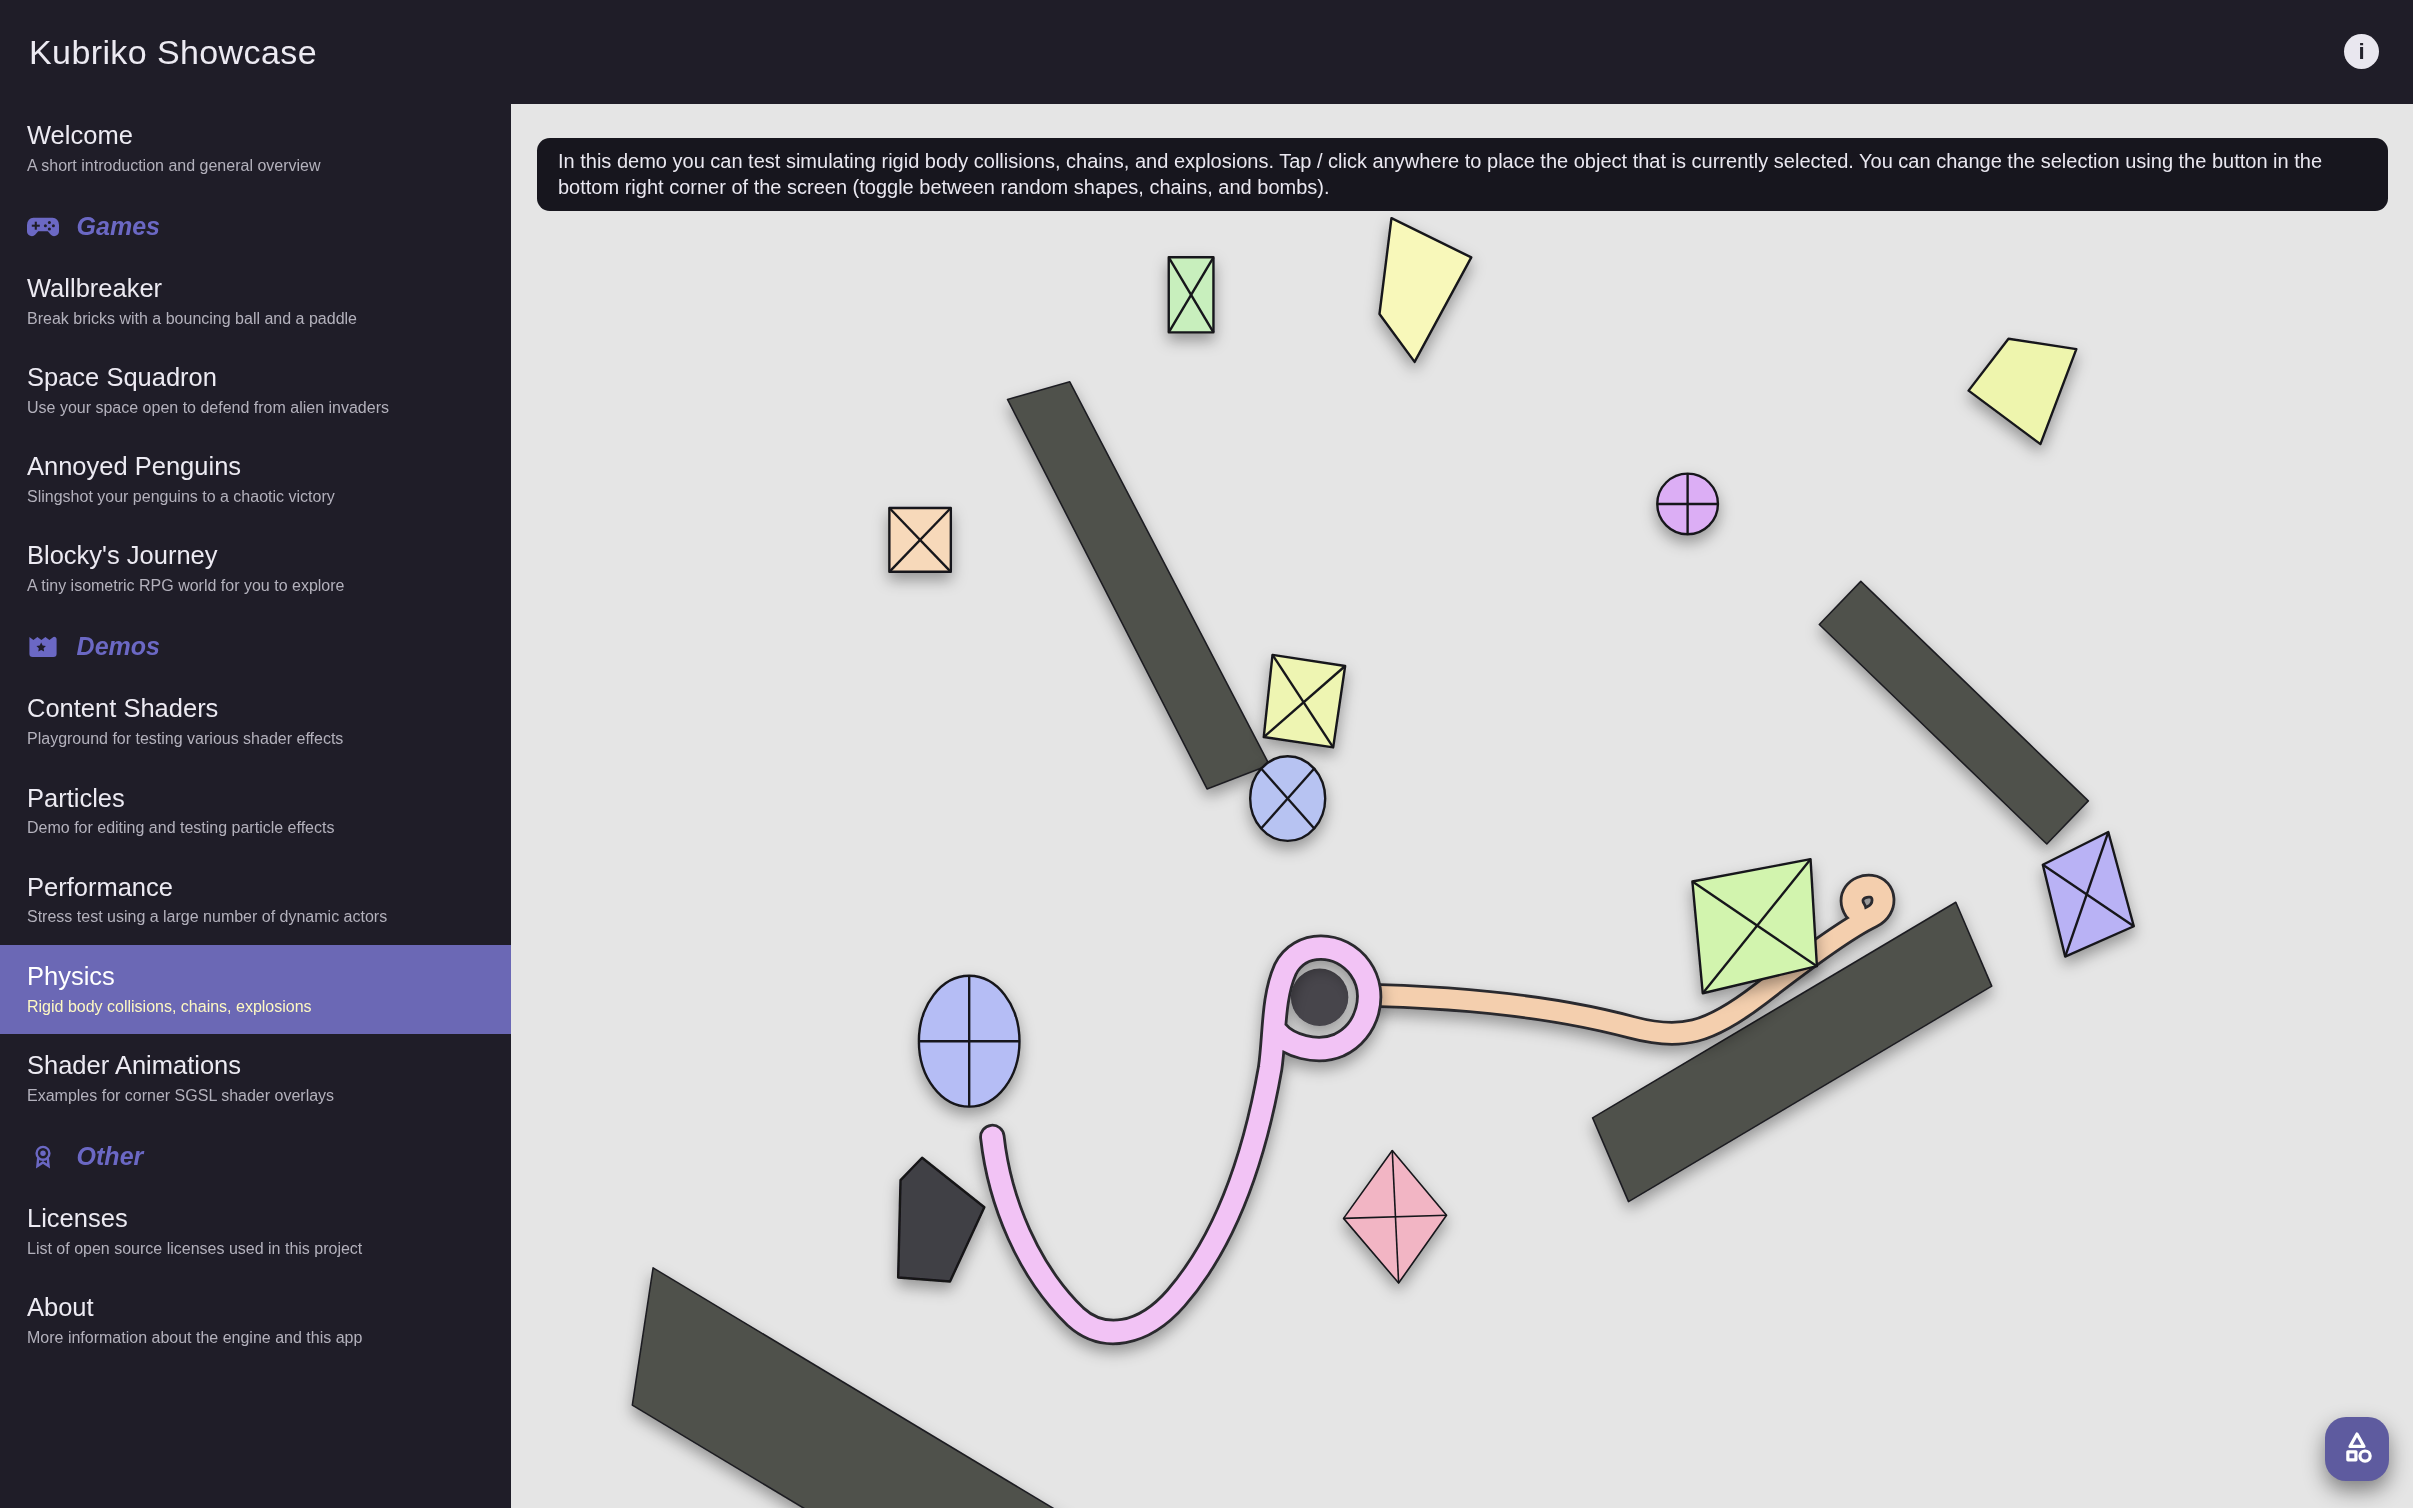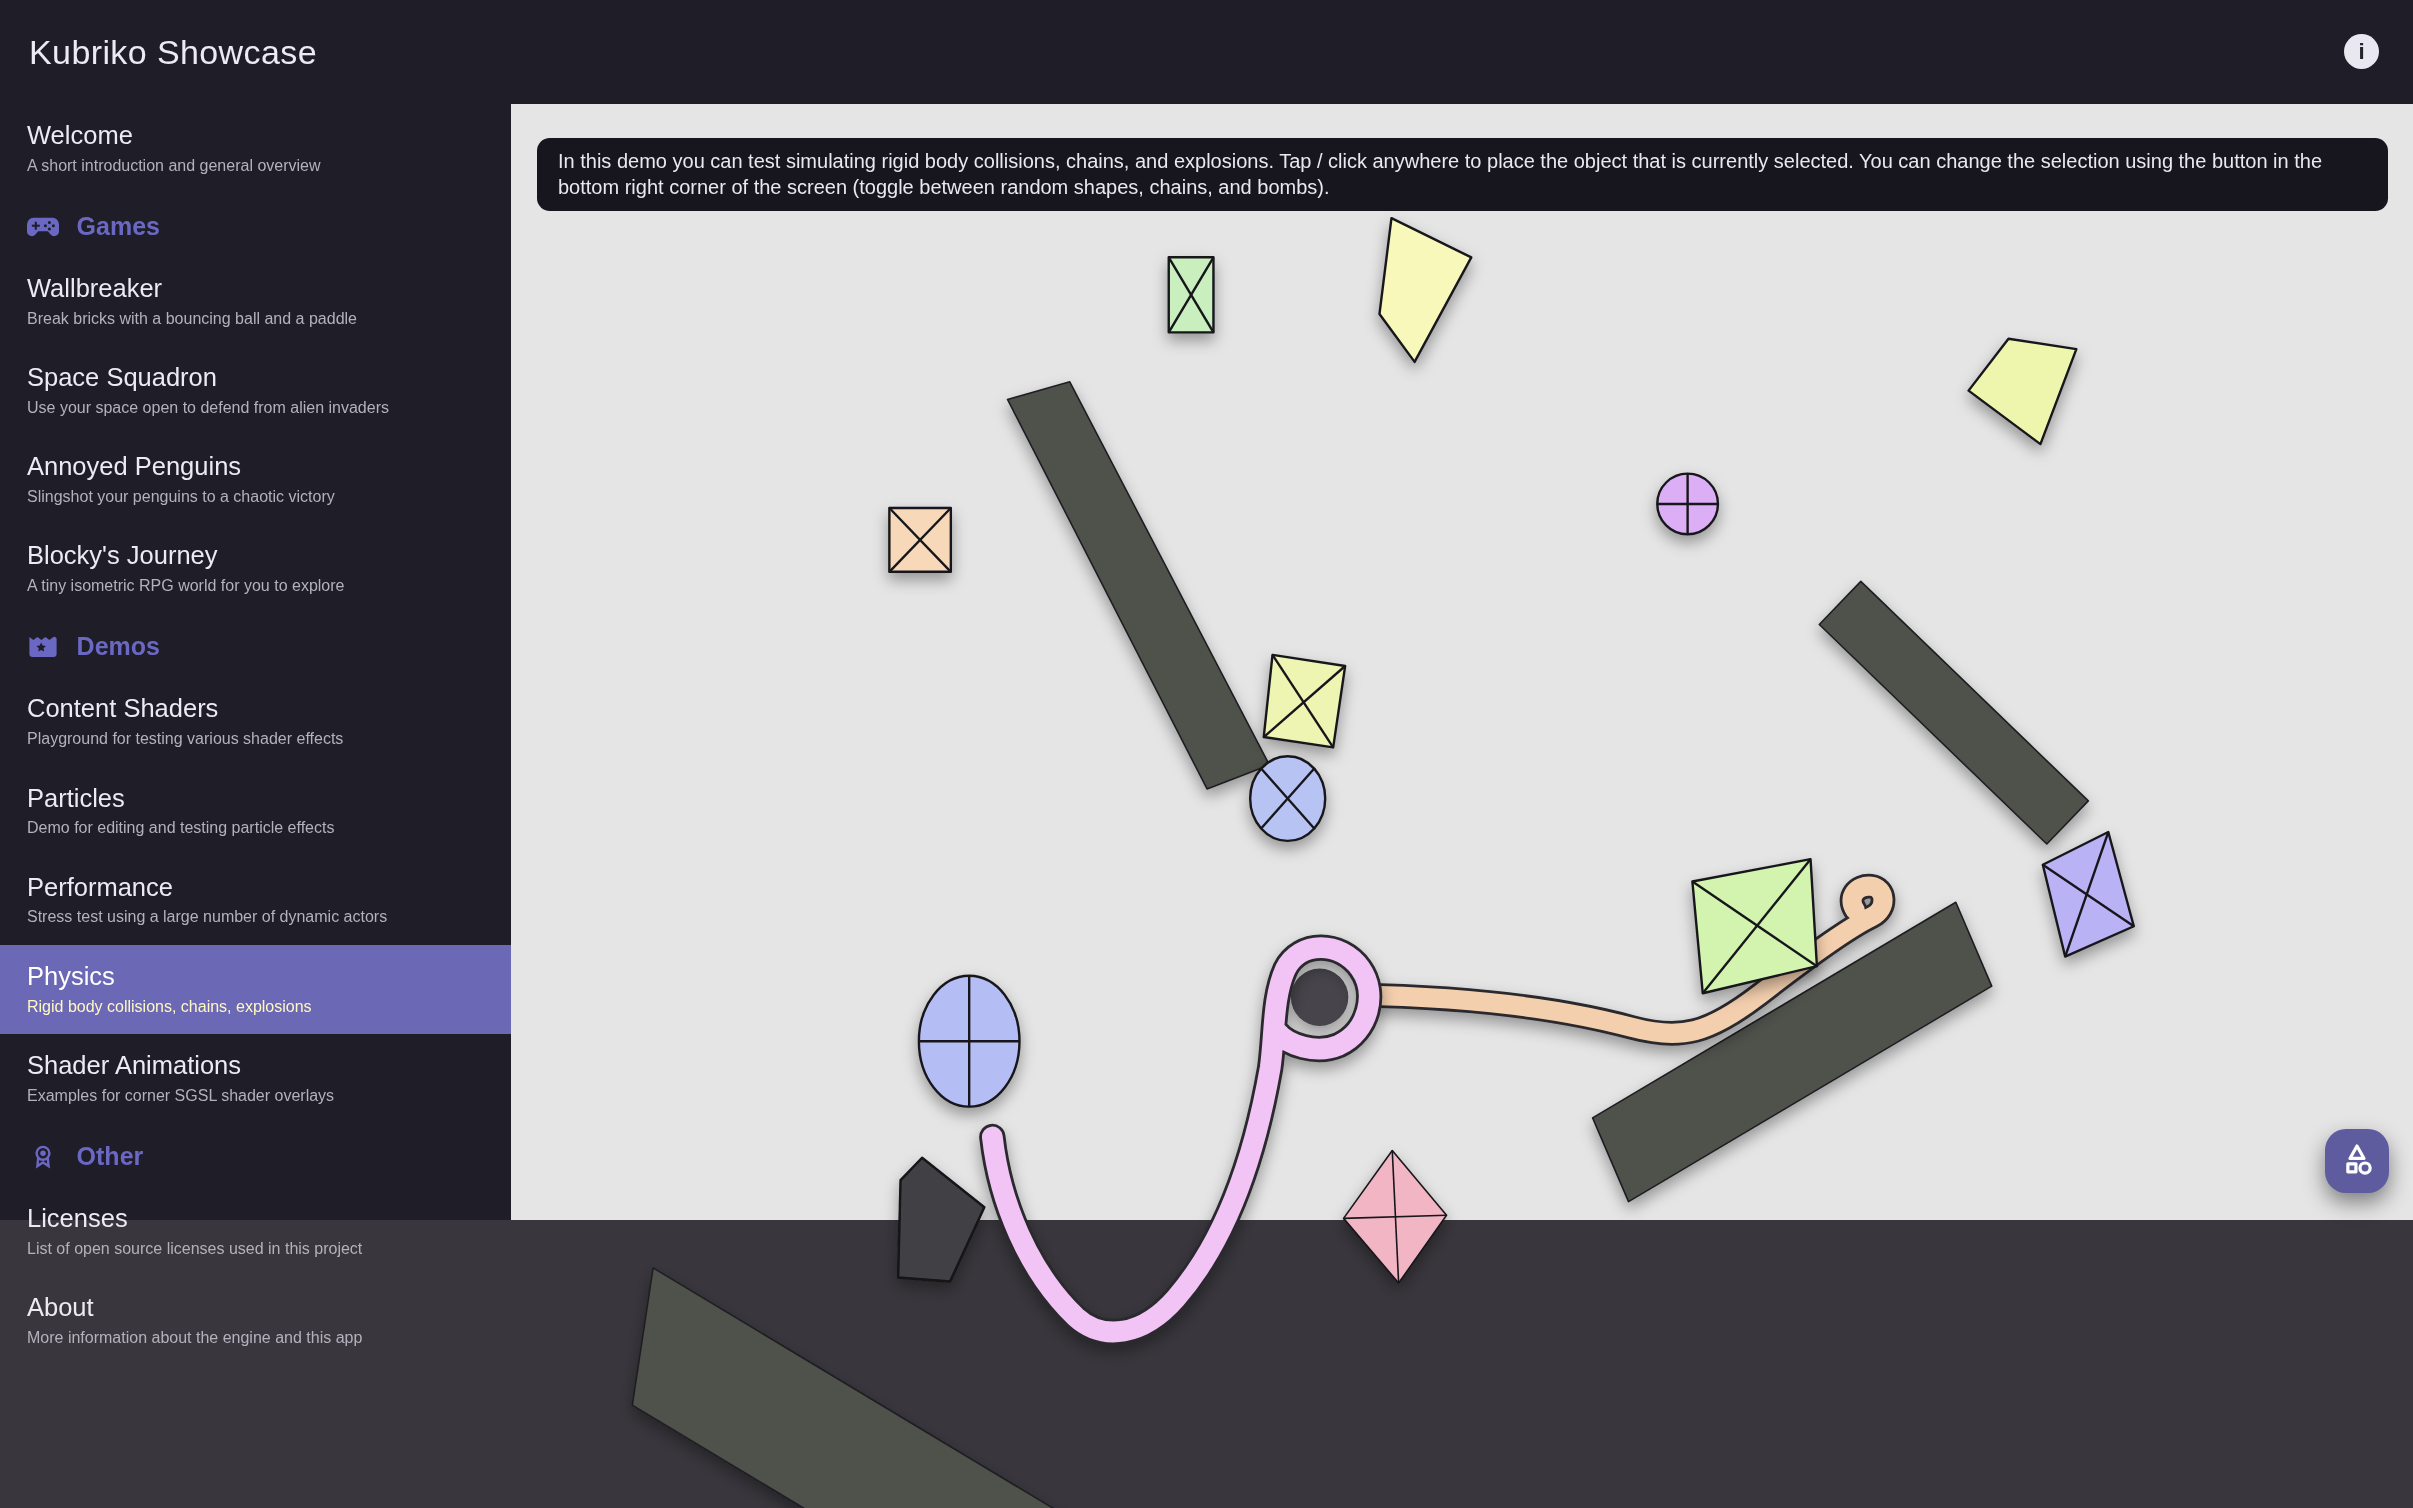--- a/index.html
+++ b/index.html
@@ -3,21 +3,21 @@
 <meta charset="utf-8">
 <style>
   * { box-sizing: border-box; }
   html,body {
     margin:0; padding:0;
     width:2413px; height:1508px;
     overflow:hidden;
     background:#39373d;
     font-family:"Liberation Sans", sans-serif;
   }
-  .app { position:relative; width:2413px; height:1220px; }
+  .app { position:relative; width:2413px; height:1508px; }
 
   
   .header {
     position:absolute; left:0; top:0; width:2413px; height:104px;
     background:#1f1d28;
     display:flex; align-items:center;
   }
   .app-title {
     margin-left:29px;
     font-size:34px; font-weight:500; letter-spacing:0.4px;
@@ -43,21 +43,21 @@
   .nav-item .s {
     margin-top:4.8px; font-size:16px; line-height:22.3px; color:#b3b1bc;
   }
   .nav-item.selected { background:#6b68b5; }
   .nav-item.selected .t { color:#ffffff; }
   .nav-item.selected .s { color:#fef9c3; }
   .nav-section {
     padding:19px 27px 16px;
     display:flex; align-items:center; gap:17.6px;
   }
-  .nav-section .lbl { font-size:25px; font-weight:600; color:#6b68c4; }
+  .nav-section .lbl { font-size:25px; font-weight:600; color:#6b68c4;font-style:italic; }
   .sec-icon { width:32px; height:27px; display:inline-flex; }
   .sec-icon svg { width:100%; height:100%; }
 
   
   .canvas {
     position:absolute; left:511px; top:104px; right:0; bottom:0;
     background:#e5e5e5;
   }
   .banner {
     position:absolute; left:25.5px; right:25.5px; top:34px;

